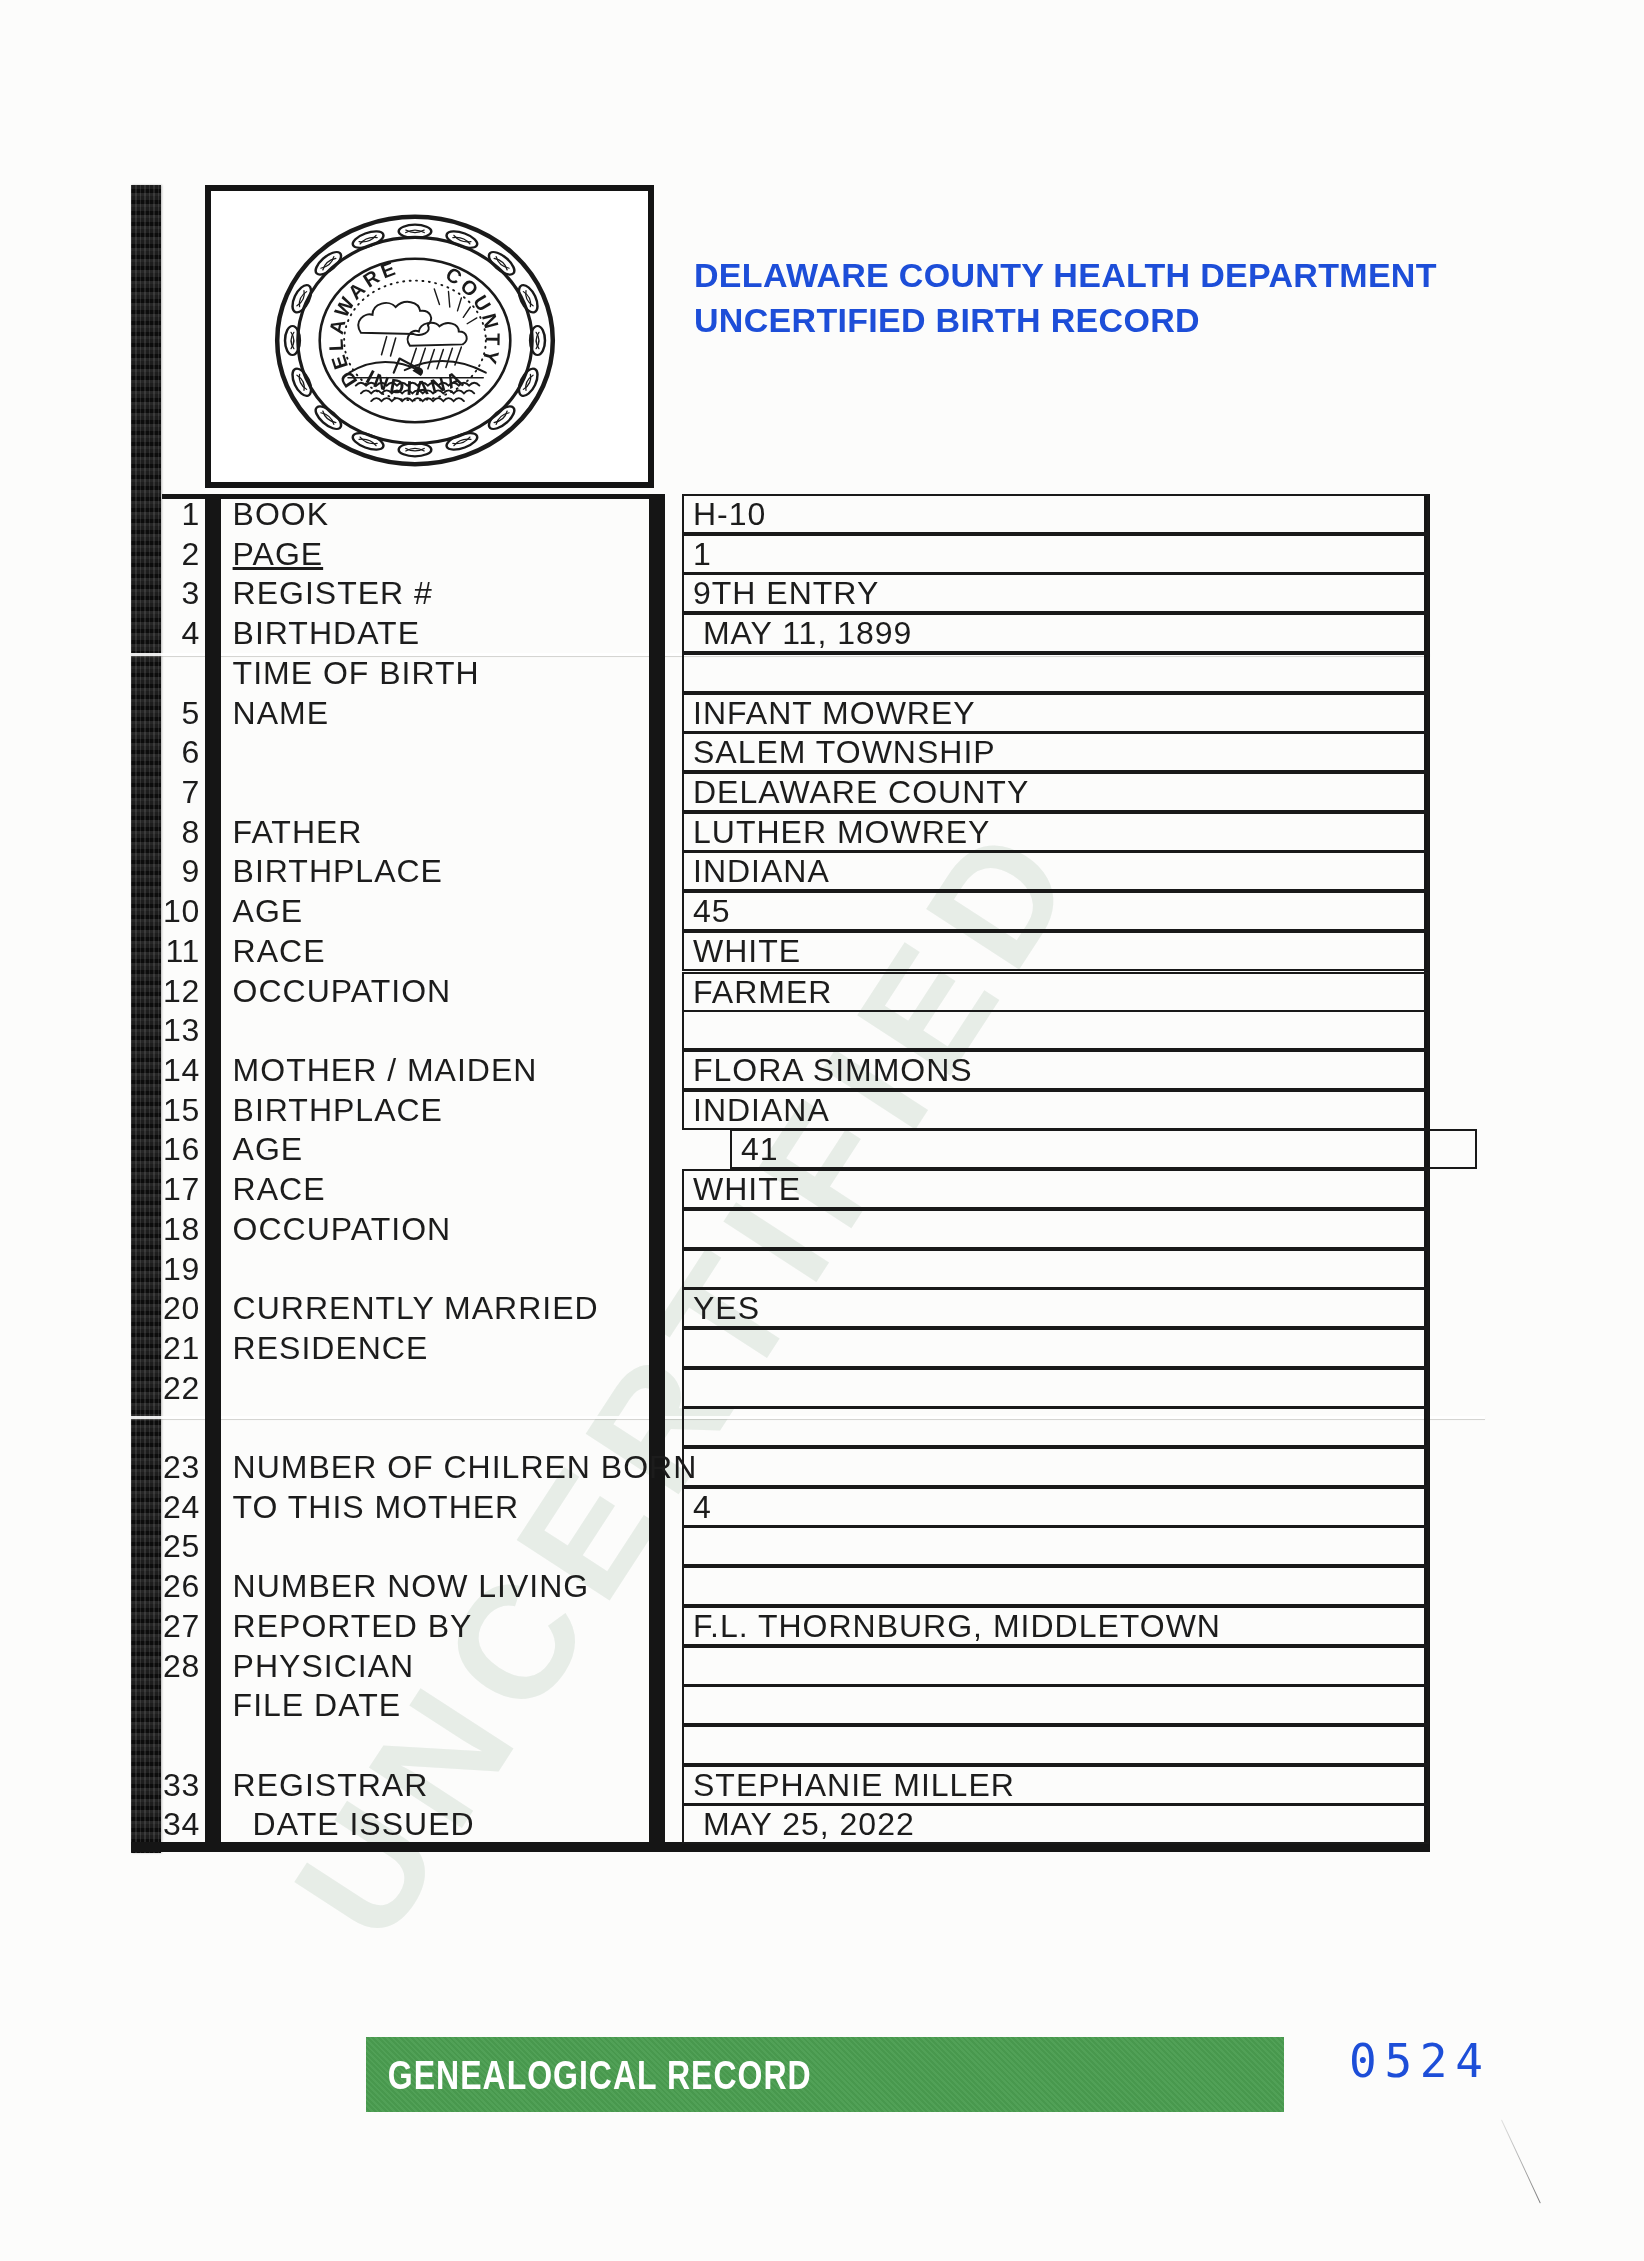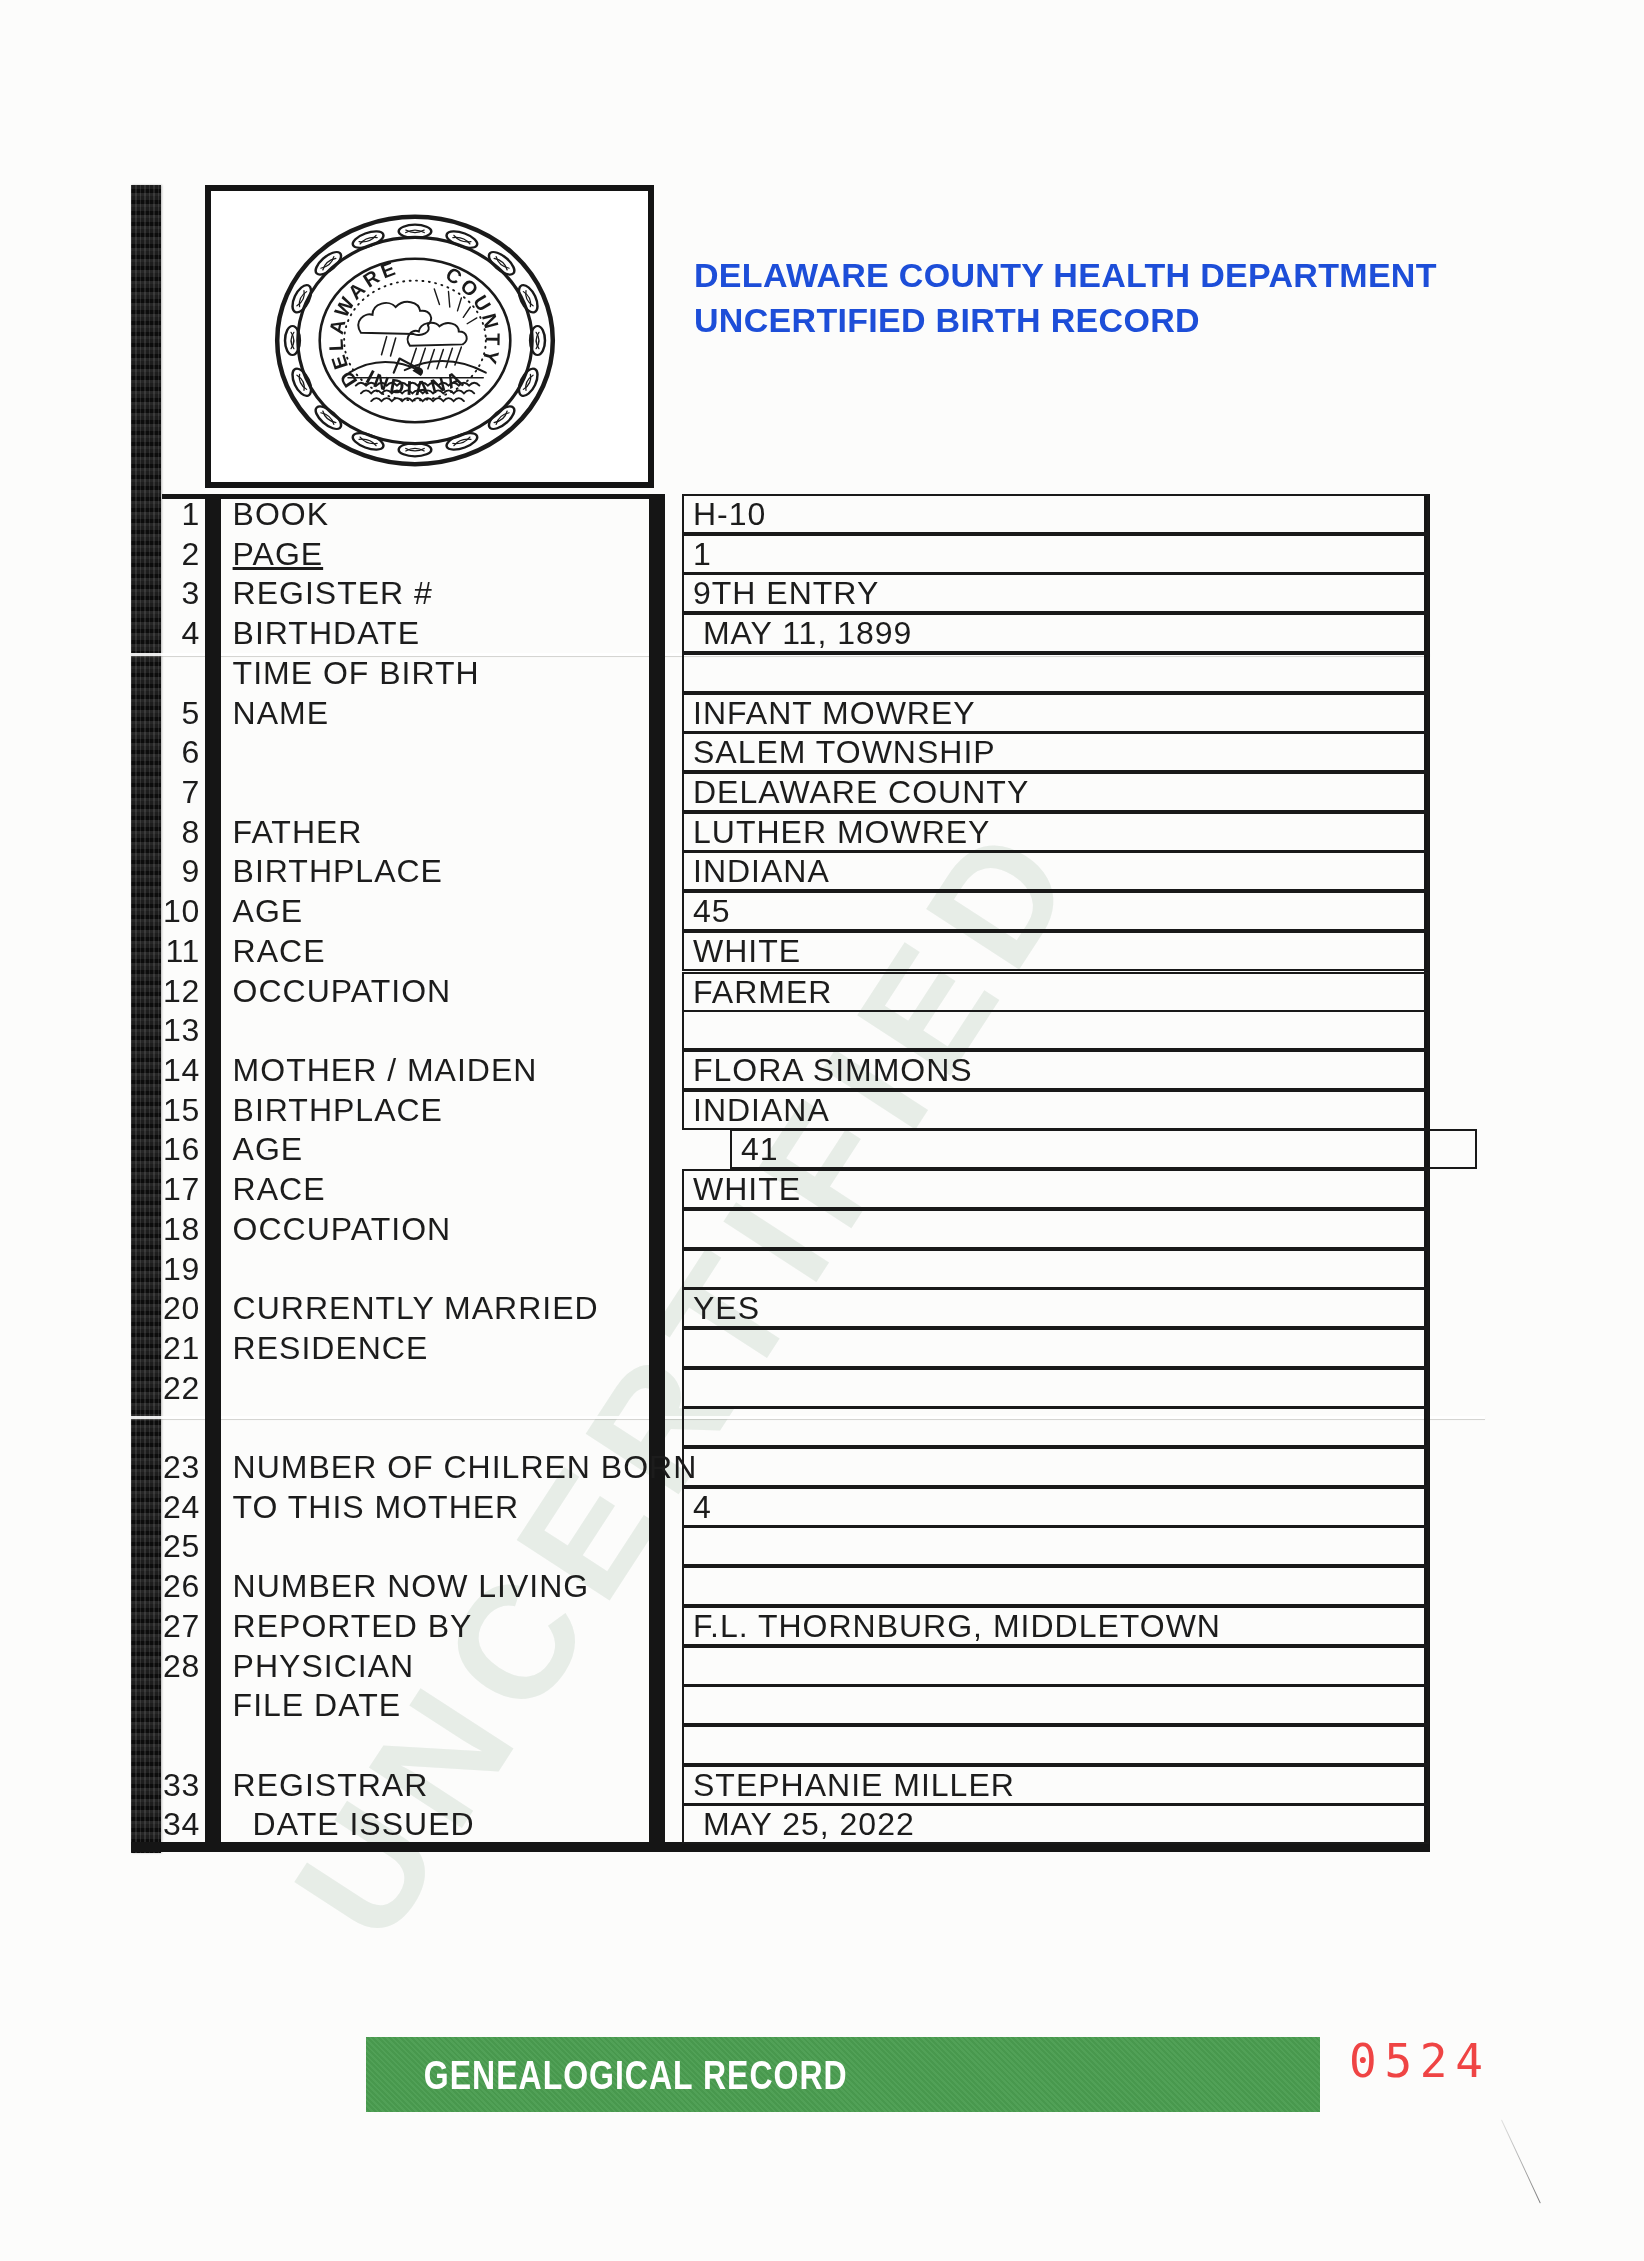--- a/index.html
+++ b/index.html
@@ -81,21 +81,21 @@
     background-image:repeating-linear-gradient(45deg, rgba(255,255,255,.04) 0 1.9px, rgba(0,0,0,.03) 1.9px 3.9px);
   }
   #genealogical-banner span{
     display:inline-block; padding-left:28px; line-height:77px;
     font-size:41px; font-weight:bold; letter-spacing:1.3px; color:#ffffff;
     transform:scaleX(.78); transform-origin:left center; white-space:nowrap;
   }
   #stamp-number{
     position:absolute; left:1349px; top:2034px;
     font-family:"DejaVu Sans Mono", monospace;
-    font-size:46px; letter-spacing:7.7px; color:#ef4444;
+    font-size:46px; letter-spacing:7.7px; color:#1d4ed8;
   }
   
   .sealstroke{ fill:none; stroke:#1a1a1a; stroke-linecap:round; }
   .sealtext{ font-family:"Liberation Sans", sans-serif; font-weight:bold; font-size:31px; letter-spacing:5px; fill:#1a1a1a; }
 </style>
 </head>
 <body>
 
 <div id="page">
 
@@ -271,20 +271,20 @@
       <div class="row-value" style="top: 1032px; height: 40px;"></div>
       <div class="row-value" style="top: 1072px; height: 40px;"></div>
       <div class="row-value" style="top: 1112px; height: 40px;">F.L. THORNBURG, MIDDLETOWN</div>
       <div class="row-value" style="top: 1152px; height: 40px;"></div>
       <div class="row-value" style="top: 1191px; height: 40px;"></div>
       <div class="row-value" style="top: 1231px; height: 40px;"></div>
       <div class="row-value" style="top: 1271px; height: 40px;">STEPHANIE MILLER</div>
       <div class="row-value" style="top: 1310px; height: 40px;"> MAY 25, 2022</div>
     </div>
 
-  <div id="genealogical-banner" style="background-color: rgb(74, 157, 80); padding-left: 36px;">
+  <div id="genealogical-banner" style="background-color: rgb(74, 157, 80);">
     <span>GENEALOGICAL RECORD</span>
   </div>
   <div id="stamp-number">0524</div>
   <div id="scratch"></div>
 
 </div>
 
 
 </body></html>

